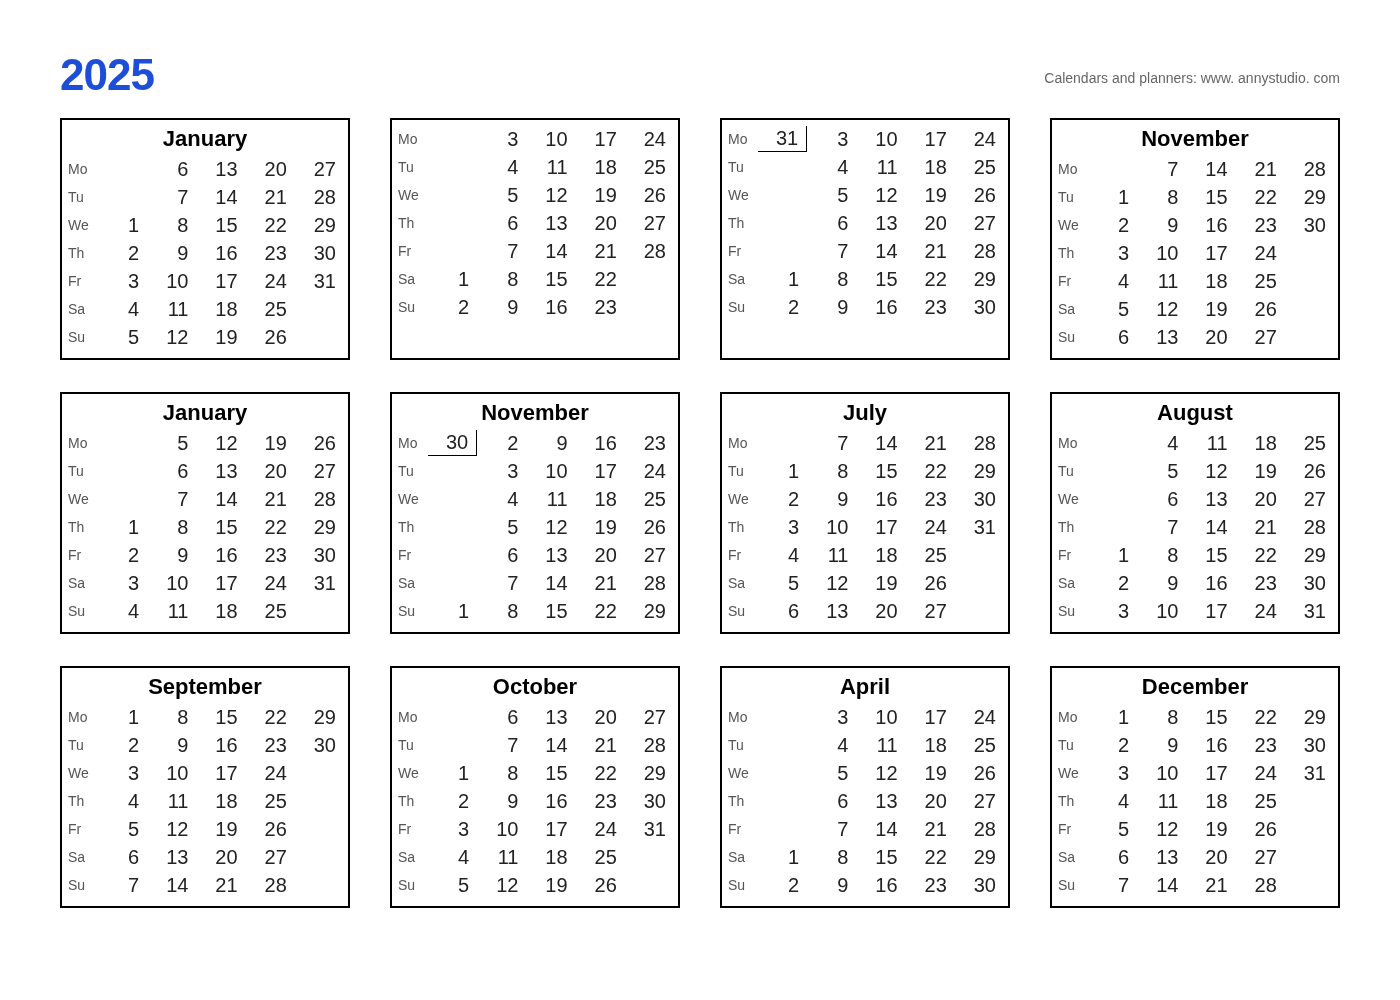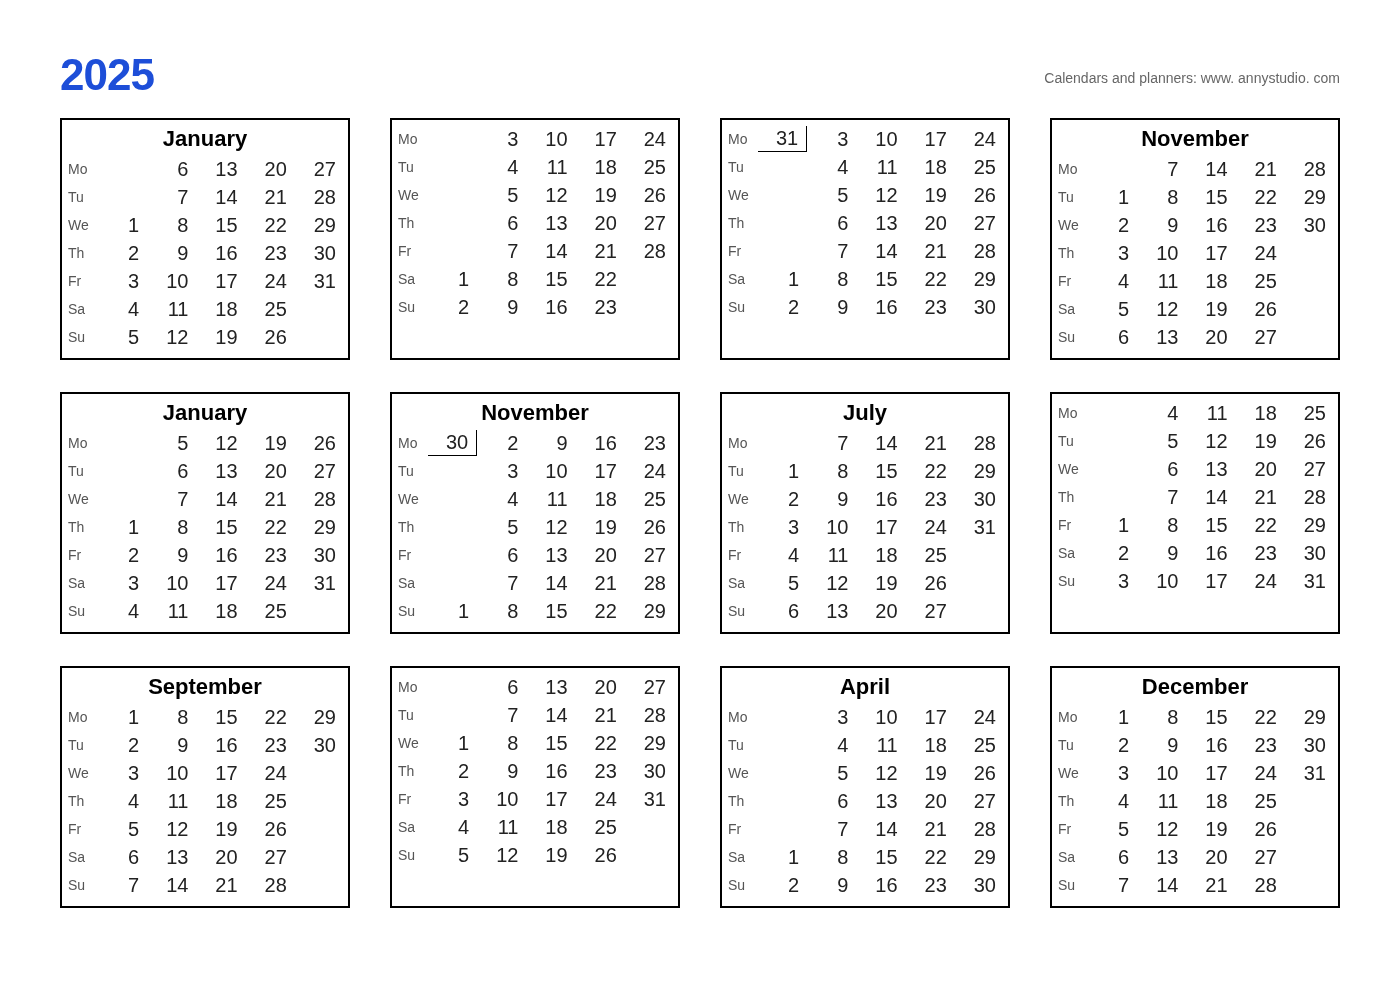--- a/index.html
+++ b/index.html
@@ -409,20 +409,21 @@
         <div class="day-num"></div>
         <div class="day-label">Su</div>
         <div class="day-num">6</div>
         <div class="day-num">13</div>
         <div class="day-num">20</div>
         <div class="day-num">27</div>
         <div class="day-num"></div>
       </div>
     </div>
     <div class="month">
+      <div class="month-name">August</div>
       <div class="month-body">
         <div class="day-label">Mo</div>
         <div class="day-num"></div>
         <div class="day-num">4</div>
         <div class="day-num">11</div>
         <div class="day-num">18</div>
         <div class="day-num">25</div>
         <div class="day-label">Tu</div>
         <div class="day-num"></div>
         <div class="day-num">5</div>
@@ -502,20 +503,21 @@
         <div class="day-num"></div>
         <div class="day-label">Su</div>
         <div class="day-num">7</div>
         <div class="day-num">14</div>
         <div class="day-num">21</div>
         <div class="day-num">28</div>
         <div class="day-num"></div>
       </div>
     </div>
     <div class="month">
+      <div class="month-name">October</div>
       <div class="month-body">
         <div class="day-label">Mo</div>
         <div class="day-num"></div>
         <div class="day-num">6</div>
         <div class="day-num">13</div>
         <div class="day-num">20</div>
         <div class="day-num">27</div>
         <div class="day-label">Tu</div>
         <div class="day-num"></div>
         <div class="day-num">7</div>

